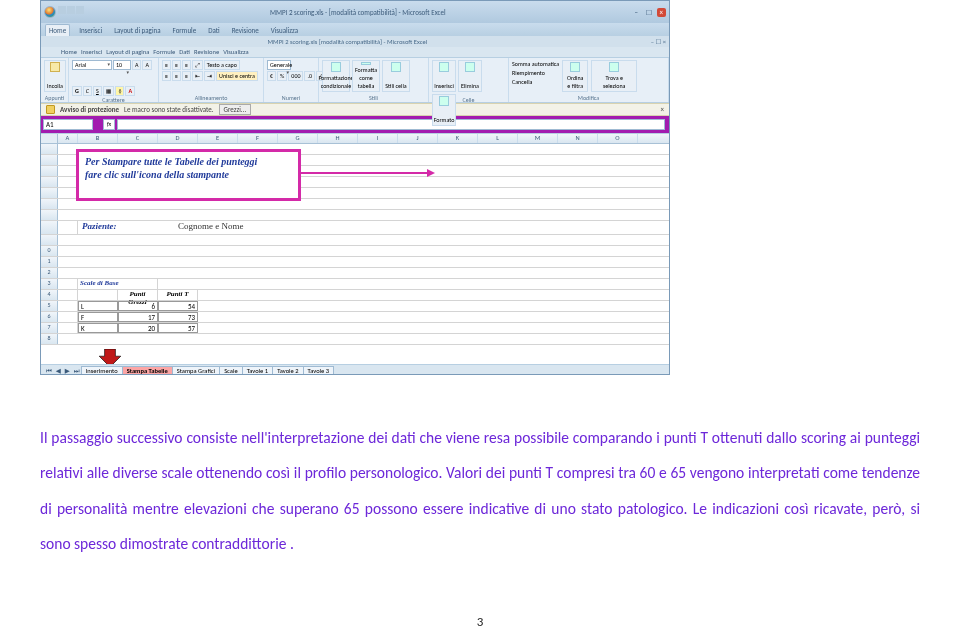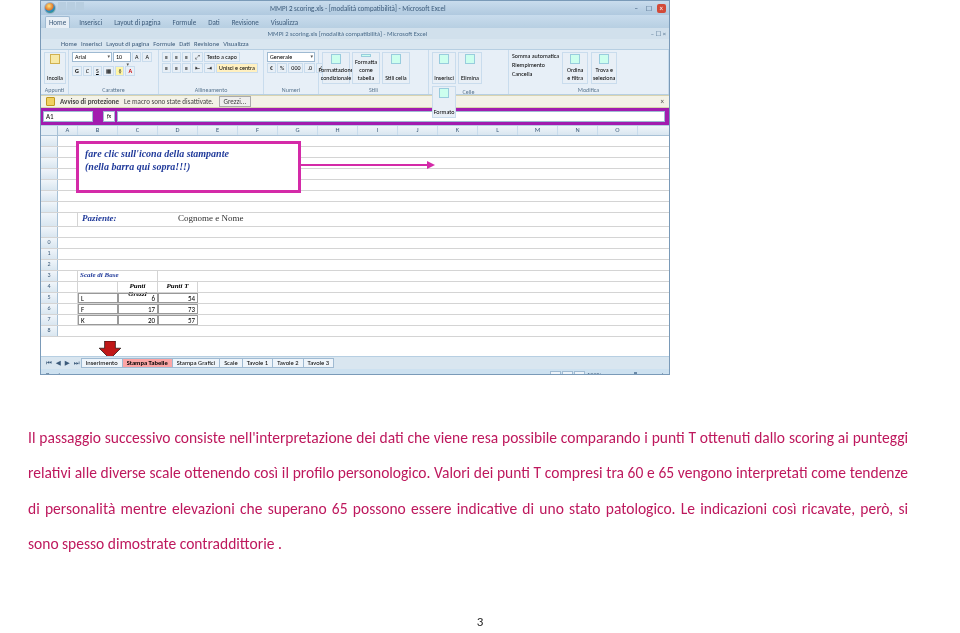--- a/index.html
+++ b/index.html
@@ -16,21 +16,21 @@
     left: 40px;
     top: 0;
     width: 630px;
     height: 375px;
     border: 1px solid #7a9ab8;
     background: #dbe7f2;
     overflow: hidden;
     font-size: 7px;
   }
   .titlebar {
-    height: 14px;
+    height: 22px;
     background: linear-gradient(#c9dced, #b0c9df);
     display: flex;
     align-items: center;
     justify-content: center;
     padding: 0 3px;
     font-size: 7px;
     color: #3b5a7a;
   }
   .titlebar .left-icons { display:flex; gap:2px; }
   .titlebar .office-btn {
@@ -135,22 +135,22 @@
     padding:0 5px; font-size:6.5px; color:#3b5a7a;
   }
   .statusbar .zoom { display:flex; align-items:center; gap:2px; }
   .statusbar .views { display:flex; gap:1px; }
   .statusbar .views span { width:11px; height:9px; border:1px solid #9fbad2; background:#eef4fa; }
   .slider { width:50px; height:3px; background:#9fbad2; position:relative; }
   .slider::after { content:""; position:absolute; left:50%; top:-2px; width:3px; height:7px; background:#6a8aa8; }
 
   
   .doc-text {
-    position:absolute; left:28px; top:420px; width:880px;
-    font-family:"Calibri", Arial, sans-serif; font-size:15.5px; line-height:2.28; color:#be185d;
+    position:absolute; left:40px; top:420px; width:880px;
+    font-family:"Calibri", Arial, sans-serif; font-size:15.5px; line-height:2.28; color:#6d28d9;
     text-align:justify;
   }
   .page-num {
     position:absolute; left:0; bottom:4px; width:100%; text-align:center;
     font-size:13px; color:#222;
   }
 </style>
 </head>
 <body>
 
@@ -207,21 +207,21 @@
     <div class="rgroup" style="width:28px">
       <div class="gbody">
         <div class="btn big">
           <span class="icon paste"></span>
           <span>Incolla</span>
         </div>
       </div>
       <div class="glabel">Appunti</div>
     </div>
     <div class="rgroup" style="width:90px">
-      <div class="gbody" style="flex-direction:column;gap:4px">
+      <div class="gbody" style="flex-direction:column;gap:16px">
         <div style="display:flex;gap:1px">
           <span class="select" style="width:40px">Arial</span>
           <span class="select" style="width:18px">10</span>
           <span class="btn small">A</span>
           <span class="btn small">A</span>
         </div>
         <div style="display:flex;gap:1px">
           <span class="btn small">
               <b>G</b>
             </span>
@@ -255,21 +255,21 @@
           <span class="btn small">≡</span>
           <span class="btn small">⇤</span>
           <span class="btn small">⇥</span>
           <span class="btn small" style="background:#fff0c0">Unisci e centra</span>
         </div>
       </div>
       <div class="glabel">Allineamento</div>
     </div>
     <div class="rgroup" style="width:55px">
       <div class="gbody" style="flex-direction:column;gap:1px">
-        <span class="select" style="width:48px">Generale</span>
+        <span class="select" style="width:24px">Generale</span>
         <div style="display:flex;gap:1px">
           <span class="btn small">€</span>
           <span class="btn small">%</span>
           <span class="btn small">000</span>
           <span class="btn small">.0</span>
           <span class="btn small">.0</span>
         </div>
       </div>
       <div class="glabel">Numeri</div>
     </div>
@@ -311,21 +311,21 @@
       <div class="gbody" style="gap:3px">
         <div style="display:flex;flex-direction:column;gap:1px;font-size:6px">
           <span>Somma automatica</span>
           <span>Riempimento</span>
           <span>Cancella</span>
         </div>
         <div class="btn big" style="width:26px">
             <span class="icon generic"></span>
             <span>Ordina e filtra</span>
           </div>
-        <div class="btn big" style="width:26px">
+        <div class="btn big" style="width:46px">
             <span class="icon generic"></span>
             <span>Trova e seleziona</span>
           </div>
       </div>
       <div class="glabel">Modifica</div>
     </div>
   </div>
 
   <div class="security-bar">
     <span class="shield"></span>
@@ -436,22 +436,22 @@
       <div class="cell a"></div>
       <div class="cell b">K</div>
       <div class="cell c">20</div>
       <div class="cell d">57</div>
     </div>
     <div class="row">
         <div class="rowhead">8</div>
       </div>
 
     <div class="callout">
+      <div>Per Stampare tutte le Tabelle dei punteggi</div>
       <div>fare clic sull'icona della stampante</div>
-      <div>(nella barra qui sopra!!!)</div>
     </div>
     <div class="callout-arrow"></div>
 
     <div class="widearrow">
       <svg viewBox="0 0 24 20">
           <polygon points="6,0 18,0 18,8 24,8 12,20 0,8 6,8" fill="#c01818" stroke="#000" stroke-width="0.7"></polygon>
         </svg>
     </div>
   </div>
 

